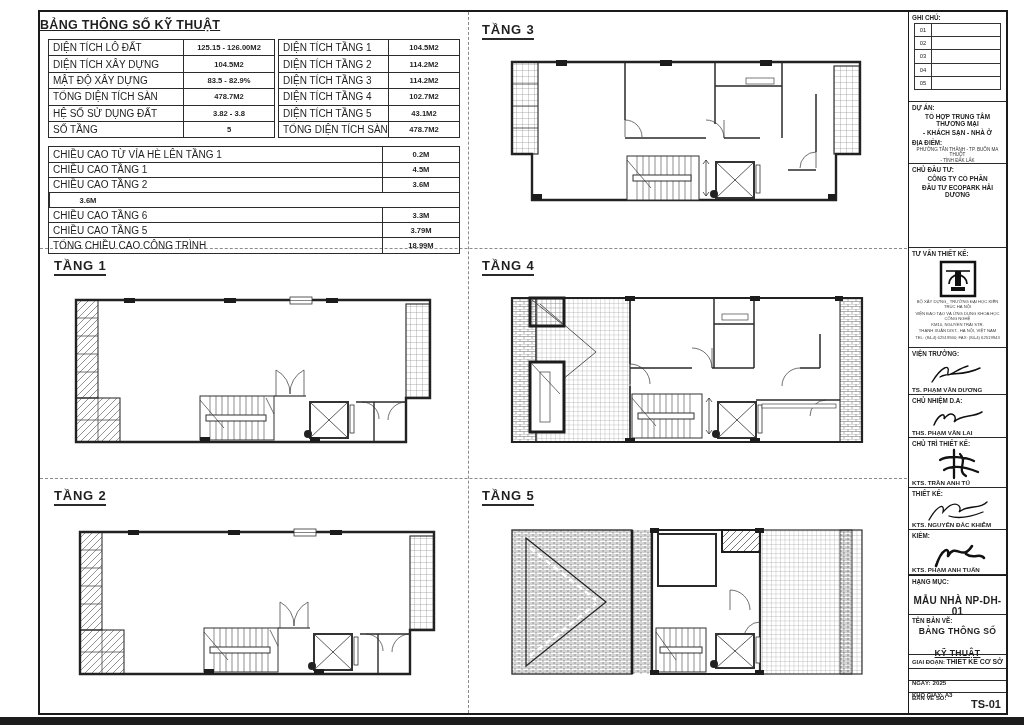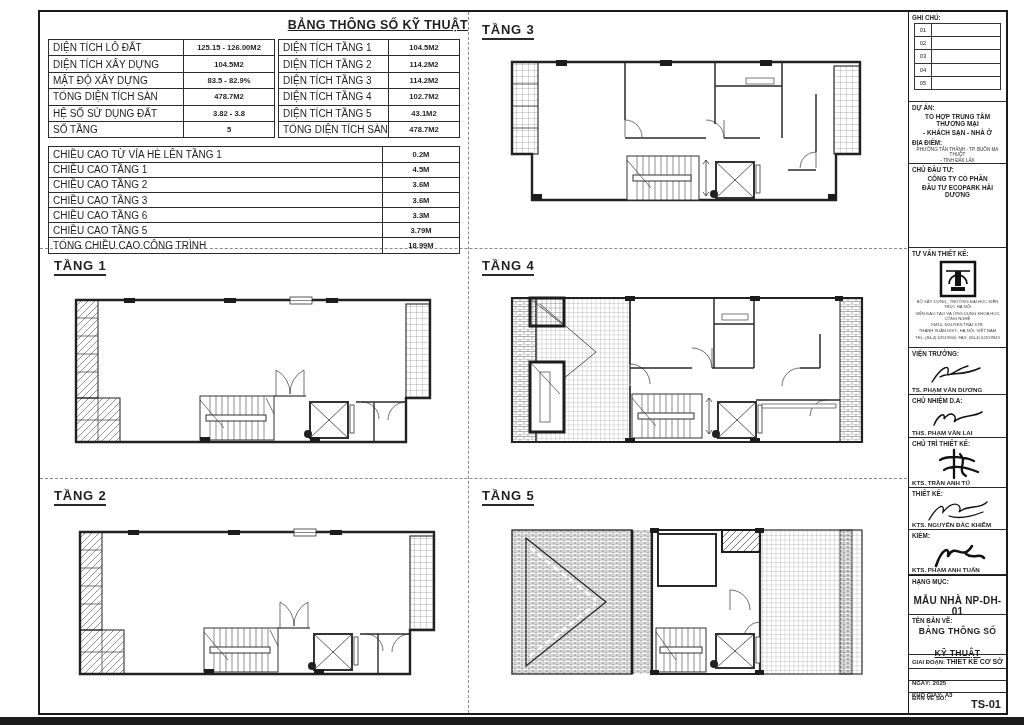--- a/index.html
+++ b/index.html
@@ -14,21 +14,21 @@
   .tl{left:0;top:0;width:428px;height:236px;}
   .tr{left:428px;top:0;width:439px;height:236px;}
   .ml{left:0;top:236px;width:428px;height:230px;}
   .mr{left:428px;top:236px;width:439px;height:230px;}
   .bl{left:0;top:466px;width:428px;height:235px;padding-left:7px;}
   .br{left:428px;top:466px;width:439px;height:235px;}
   .floor-label{position:absolute;top:10px;left:14px;font-size:13px;font-weight:700;letter-spacing:.8px;
                border-bottom:2px solid #2a2a2a;padding-bottom:1px;}
   .plan{position:absolute;left:50%;transform:translateX(-50%);}
   
-  .spec-title{margin-top:6px;text-align:right;font-size:12.5px;font-weight:700;text-decoration:underline;letter-spacing:.3px;}
+  .spec-title{margin-top:6px;text-align:left;font-size:12.5px;font-weight:700;text-decoration:underline;letter-spacing:.3px;}
   .spec-upper{display:flex;gap:3px;margin:7px 8px 0;}
   .st{border:1.4px solid #2b2b2b;}
   .h-left{width:225px;}
   .h-right{flex:1;}
   .sr{display:flex;height:15.4px;align-items:stretch;}
   .sr + .sr{border-top:1px solid #2b2b2b;}
   .sl{flex:1;padding-left:4px;font-size:10px;font-weight:400;display:flex;align-items:center;}
   .sv{border-left:1px solid #2b2b2b;text-align:center;font-size:7.6px;font-weight:700;display:flex;align-items:center;justify-content:center;}
   .h-left .sv{width:90px;}
   .h-right .sv{width:70px;}
@@ -135,21 +135,20 @@
             </div>
           <div class="sr">
               <div class="sl">CHIỀU CAO TẦNG 1</div>
               <div class="sv">4.5M</div>
             </div>
           <div class="sr">
               <div class="sl">CHIỀU CAO TẦNG 2</div>
               <div class="sv">3.6M</div>
             </div>
           <div class="sr">
-              <div class="sl">CHIỀU CAO TẦNG 3</div>
               <div class="sv">3.6M</div>
             </div>
           <div class="sr">
               <div class="sl">CHIỀU CAO TẦNG 6</div>
               <div class="sv">3.3M</div>
             </div>
           <div class="sr">
               <div class="sl">CHIỀU CAO TẦNG 5</div>
               <div class="sv">3.79M</div>
             </div>

